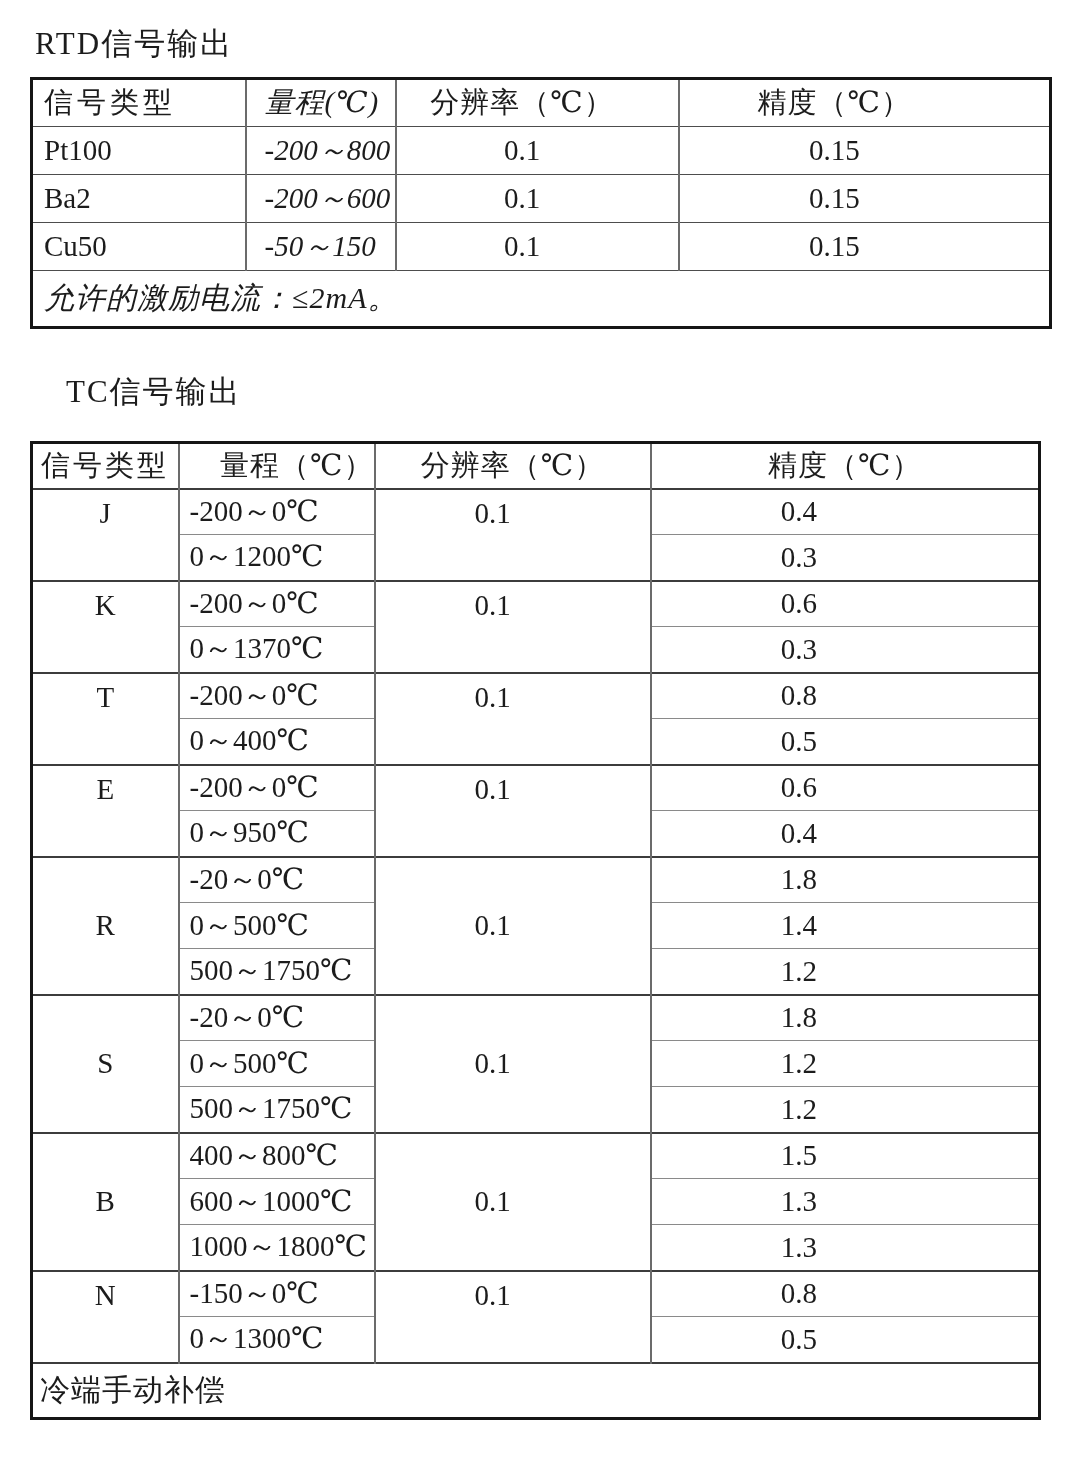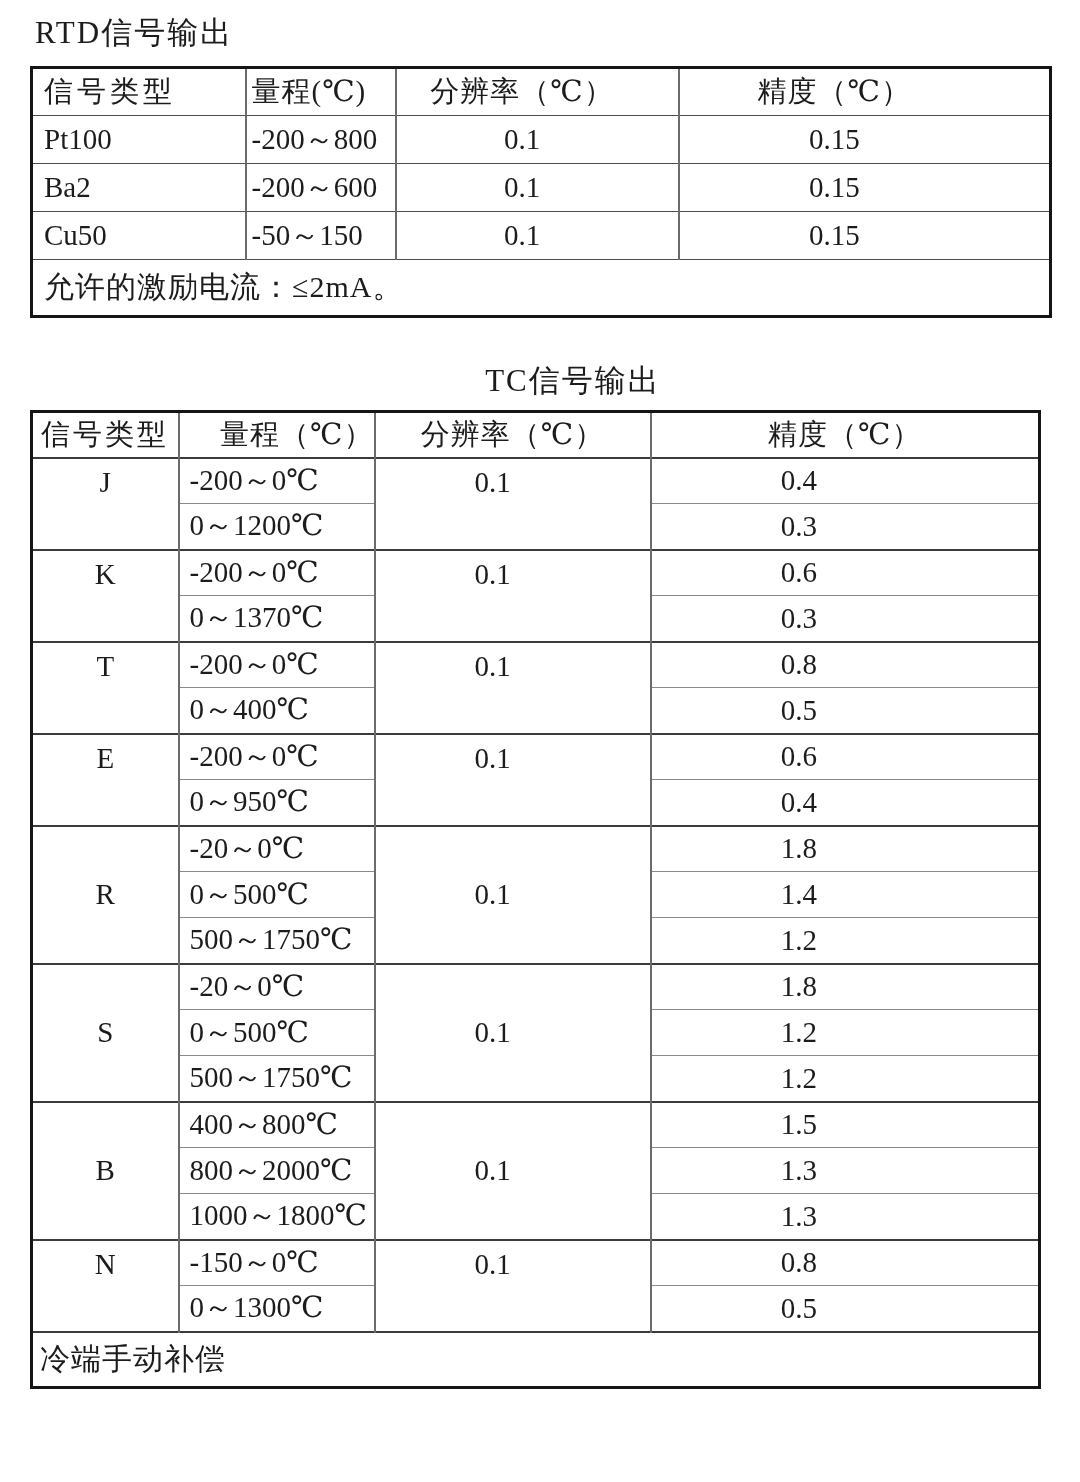--- a/index.html
+++ b/index.html
@@ -12,49 +12,49 @@
     width: 1080px;
     height: 1482px;
     background: #ffffff;
     overflow: hidden;
   }
   .section-title {
     font-size: 31px;
     letter-spacing: 2px;
     white-space: nowrap;
   }
-  .rtd-title { padding-top: 12px; margin: 0 0 12px 35px; }
-  .tc-title  { margin: 42px 0 8px 66px; text-align: center; }
+  .rtd-title { padding-top: 23px; margin: 0 0 12px 35px; }
+  .tc-title  { margin: 42px 0 28px 66px; }
 
   table.spec {
     border-collapse: collapse;
     table-layout: fixed;
     margin-left: 30px;
     border: 3px solid #151515;
   }
   table.spec td, table.spec th {
     font-weight: normal;
     font-size: 29px;
     white-space: nowrap;
     overflow: hidden;
     vertical-align: middle;
     border-left: 2px solid #6b6b6b;
     padding: 0;
   }
 
   
   #rtd-table { width: 1019px; }
   #rtd-table tr { height: 48px; }
-  #rtd-table tr.footrow { height: 57px; }
+  #rtd-table tr.footrow { height: 57px; font-style: italic; }
   #rtd-table td, #rtd-table th { border-top: 1px solid #4d4d4d; }
   #rtd-table tr:first-child th { border-top: none; }
   #rtd-table th { letter-spacing: 1px; }
   #rtd-table th:nth-child(1), #rtd-table td:nth-child(1) { text-align: left; padding-left: 11px; }
   #rtd-table th:nth-child(1) { letter-spacing: 4px; }
-  #rtd-table th:nth-child(2), #rtd-table td:nth-child(2) { text-align: left; padding-left: 5px; }
+  #rtd-table th:nth-child(2), #rtd-table td:nth-child(2) { text-align: left; padding-left: 18px; font-style: italic; }
   #rtd-table th:nth-child(3), #rtd-table td:nth-child(3) { text-align: center; padding-right: 30px; }
   #rtd-table th:nth-child(4), #rtd-table td:nth-child(4) { text-align: center; padding-right: 60px; }
   #rtd-table td.footnote {
     text-align: left; padding-left: 11px; padding-right: 0;
     font-size: 30px; letter-spacing: 1px;
   }
 
   
   #tc-table { width: 1008px; }
   #tc-table tr { height: 46px; }
@@ -213,21 +213,21 @@
       <td class="acc">1.2</td>
     </tr>
 
     <tr class="gstart">
       <td class="tlabel mid" rowspan="3">B</td>
       <td class="range">400～800℃</td>
       <td class="res mid" rowspan="3">0.1</td>
       <td class="acc">1.5</td>
     </tr>
     <tr>
-      <td class="range">800～2000℃</td>
+      <td class="range">600～1000℃</td>
       <td class="acc">1.3</td>
     </tr>
     <tr>
       <td class="range">1000～1800℃</td>
       <td class="acc">1.3</td>
     </tr>
 
     <tr class="gstart">
       <td class="tlabel" rowspan="2">N</td>
       <td class="range">-150～0℃</td>

